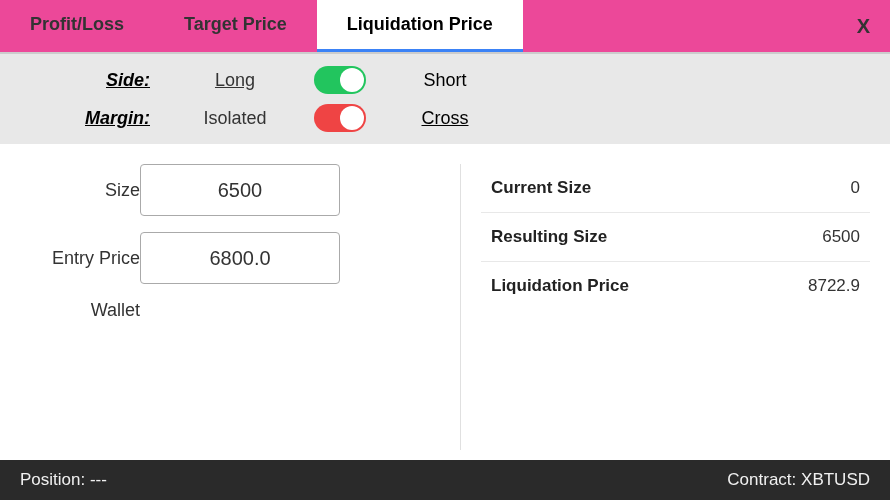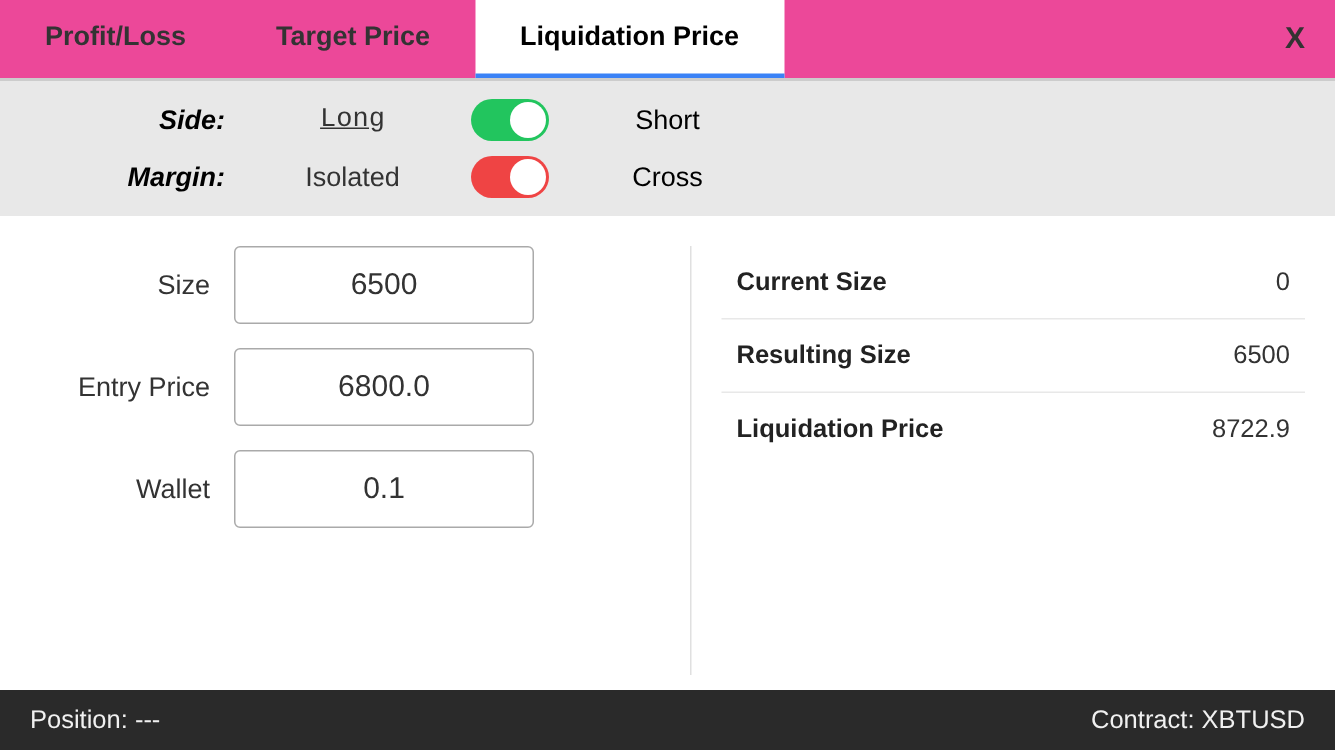--- a/index.html
+++ b/index.html
@@ -68,30 +68,30 @@
       align-items: center;
       gap: 0;
     }
     .options-label {
       font-weight: bold;
       font-style: italic;
       font-size: 18px;
       width: 130px;
       text-align: right;
       padding-right: 20px;
+      text-decoration: underline;
     }
     .options-value {
       font-size: 18px;
       color: #333;
       width: 130px;
       text-align: center;
     }
     .options-value.underline {
       text-decoration: underline;
-      font-family: Liberation Mono, monospace;
     }
     .toggle-container {
       width: 80px;
       display: flex;
       justify-content: center;
       align-items: center;
     }
     .toggle {
       width: 52px;
       height: 28px;
@@ -119,41 +119,41 @@
     .toggle.red-green .toggle-knob {
       right: 2px;
     }
     .options-alt {
       font-size: 18px;
       color: #000000;
       width: 130px;
       text-align: center;
     }
     .options-alt.underline {
+      text-decoration: underline;
     }
 
     
     .fields-section {
       flex: 1;
       display: flex;
       padding: 20px 20px 10px 20px;
       gap: 20px;
     }
 
     
     .inputs-column {
       display: flex;
       flex-direction: column;
       gap: 16px;
       flex: 0 0 420px;
     }
     .input-row {
       display: flex;
       align-items: center;
-      gap: 16px;
     }
     .input-label {
       font-size: 18px;
       color: #333;
       width: 120px;
       text-align: right;
     }
     .input-field {
       width: 200px;
       height: 52px;
@@ -250,21 +250,20 @@
       <div class="input-row">
         <label class="input-label">Size</label>
         <input class="input-field" type="text" value="6500" style="">
       </div>
       <div class="input-row">
         <label class="input-label">Entry Price</label>
         <input class="input-field" type="text" value="6800.0" style="">
       </div>
       <div class="input-row">
         <label class="input-label">Wallet</label>
-        <input class="input-field" type="text" value="0.1" style="">
       </div>
     </div>
 
     <div class="info-panel">
       <div class="info-row">
         <span class="info-key">Current Size</span>
         <span class="info-val">0</span>
       </div>
       <div class="info-row">
         <span class="info-key">Resulting Size</span>

